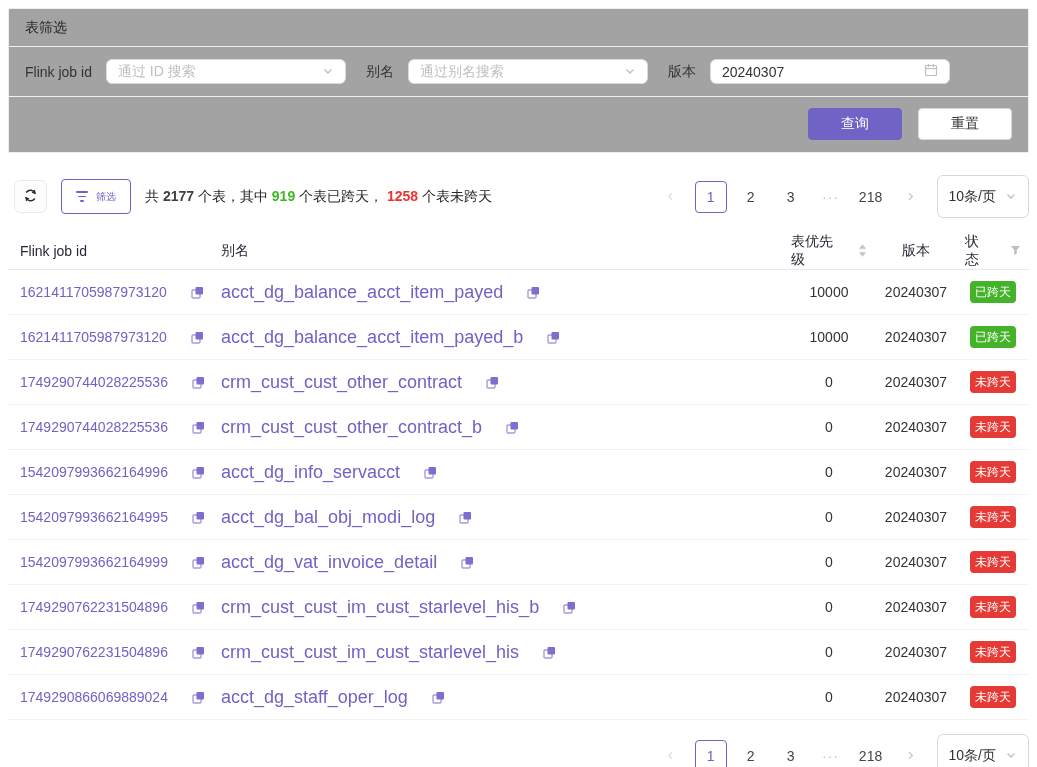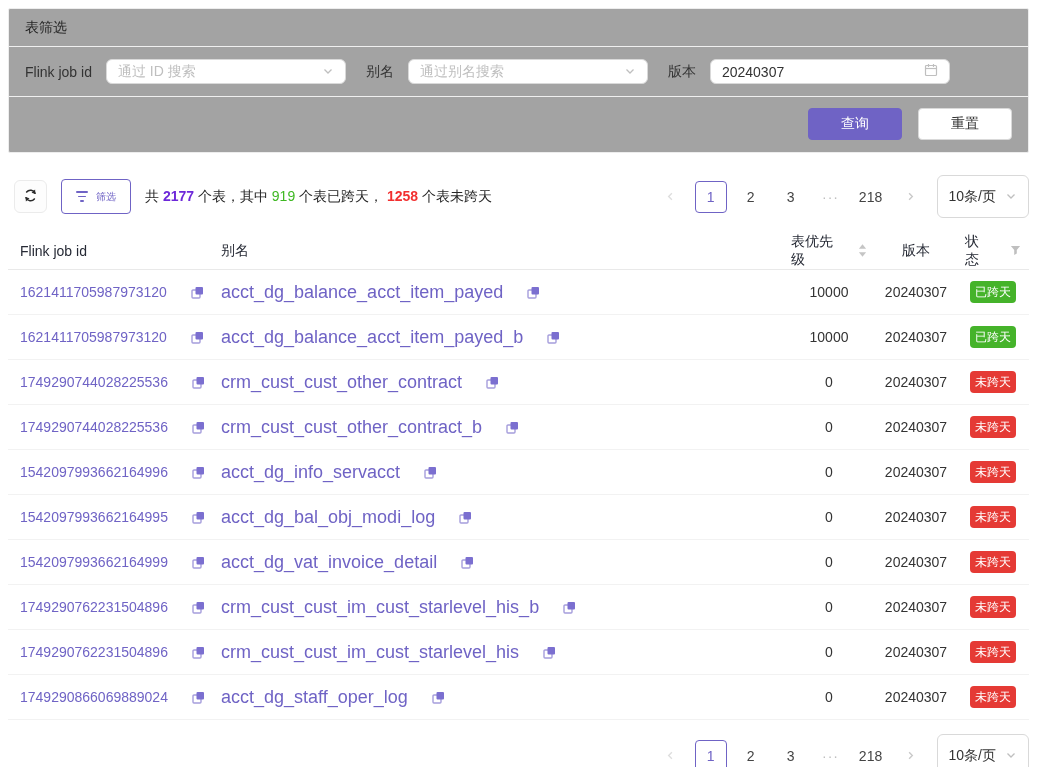--- a/index.html
+++ b/index.html
@@ -33,22 +33,22 @@
     background: #fdfdfd; display: inline-flex; align-items: center; justify-content: center;
     cursor: pointer; margin-left: 6px; }
   .filter-btn { margin-left: 14px; height: 35px; padding: 0 14px; border: 1px solid #6f63c5;
     border-radius: 4px; color: #6f63c5; background: #fff; display: inline-flex;
     align-items: center; gap: 8px; cursor: pointer; font-size: 10px; }
   .filter-lines { display: inline-flex; flex-direction: column; align-items: center; gap: 2.5px; }
   .filter-lines i { display: block; height: 1.8px; background: #6f63c5; border-radius: 1px; }
   .filter-lines i:nth-child(1){ width: 12px; } .filter-lines i:nth-child(2){ width: 8px; }
   .filter-lines i:nth-child(3){ width: 4px; }
   .summary { margin-left: 14px; color: #262626; }
-  .num-blue { color: #6d28d9; font-weight: bold; }
-  .num-green { color: #3eb822; font-weight: normal; text-align: right; }
+  .num-blue { color: #404040; font-weight: bold; }
+  .num-green { color: #3eb822; font-weight: bold; text-align: right; }
   .num-red { color: #f23030; font-weight: bold; }
 
   
   .pagination { display: flex; align-items: center; gap: 8px; margin-left: auto; }
   .page-item { min-width: 32px; height: 32px; display: inline-flex; align-items: center;
     justify-content: center; border-radius: 4px; cursor: pointer; color: #444; background:#fff; }
   .page-item.active { border: 1px solid #6f63c5; color: #6f63c5; }
   .page-ellipsis { color: #bfbfbf; letter-spacing: 1px; }
   .page-arrow { color: #c9c9c9; font-size: 15px; }
   .page-arrow.disabled { color: #dedede; cursor: default; }

